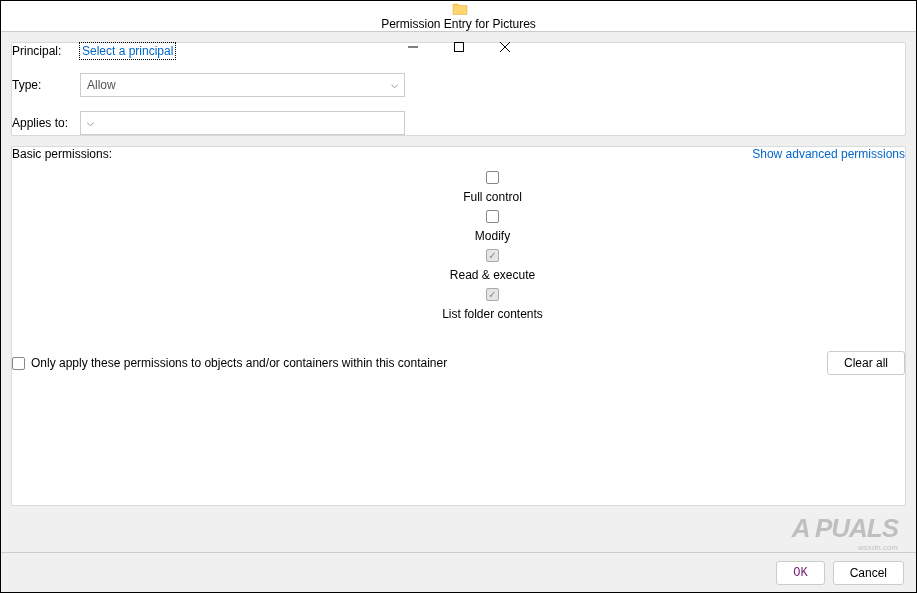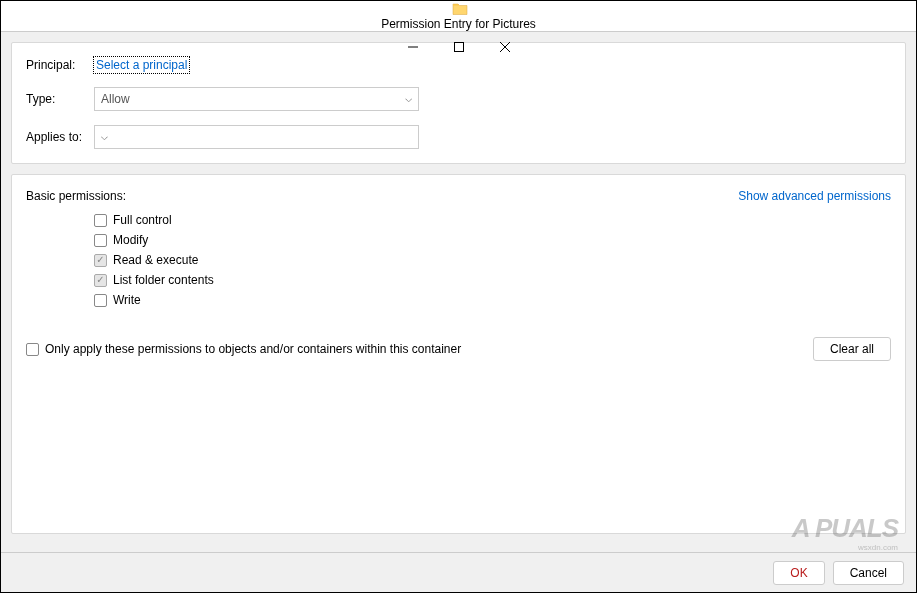--- a/index.html
+++ b/index.html
@@ -53,21 +53,20 @@
     .content {
       padding: 10px;
       background: #f0f0f0;
       height: calc(100% - 31px - 40px);
       overflow: auto;
     }
     .panel {
       background: #ffffff;
       border: 1px solid #d9d9d9;
       border-radius: 2px;
-      padding: 14px;
       margin-bottom: 10px;
     }
     .panel.permissions {
       min-height: 360px;
     }
     .form-row {
       display: flex;
       align-items: center;
       margin-bottom: 14px;
     }
@@ -119,20 +118,21 @@
       cursor: pointer;
     }
     .perm-list {
       margin-left: 68px;
     }
     .perm-item {
       display: flex;
       align-items: center;
       margin-bottom: 6px;
       gap: 6px;
+      flex-direction: column;
     }
     .checkbox {
       width: 13px;
       height: 13px;
       border: 1px solid #888;
       border-radius: 2px;
       background: #fff;
       display: inline-flex;
       align-items: center;
       justify-content: center;
@@ -164,21 +164,22 @@
       background: #ffffff;
       border: 1px solid #cccccc;
       border-radius: 3px;
       padding: 4px 16px;
       font-family: inherit;
       font-size: 12px;
       cursor: pointer;
       color: #000;
     }
     .btn.disabled {
-      color: #b91c1c;
+      color: #701a75;
+      font-family: Liberation Mono, monospace;
     }
     .footer {
       position: absolute;
       bottom: 0;
       left: 0;
       right: 0;
       height: 40px;
       background: #f0f0f0;
       border-top: 1px solid #cccccc;
       display: flex;
@@ -274,24 +275,20 @@
         <span>Modify</span>
       </div>
       <div class="perm-item">
         <span class="checkbox checked-disabled"></span>
         <span>Read &amp; execute</span>
       </div>
       <div class="perm-item">
         <span class="checkbox checked-disabled"></span>
         <span>List folder contents</span>
       </div>
-      <div class="perm-item">
-        <span class="checkbox"></span>
-        <span>Write</span>
-      </div>
     </div>
 
     <div class="bottom-row">
       <label class="only-apply">
         <span class="checkbox"></span>
         <span>Only apply these permissions to objects and/or containers within this container</span>
       </label>
       <button class="btn">Clear all</button>
     </div>
   </div>

